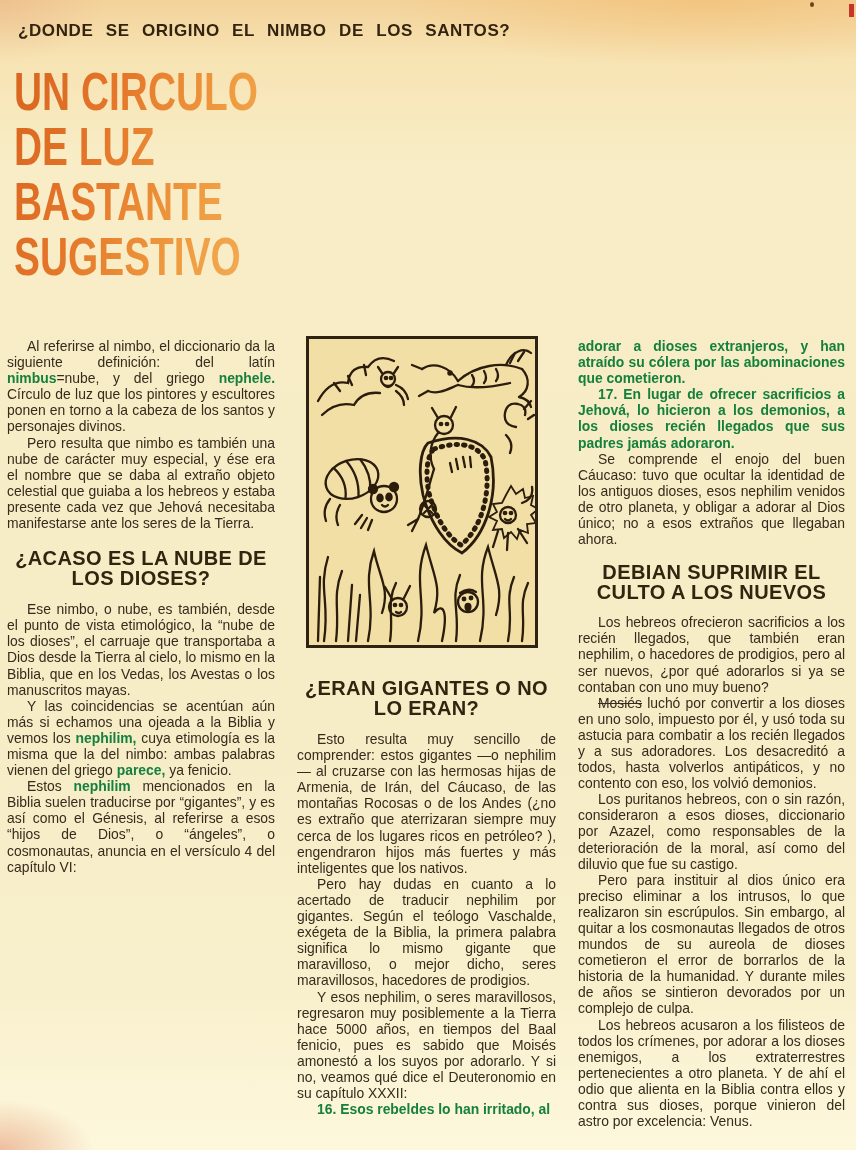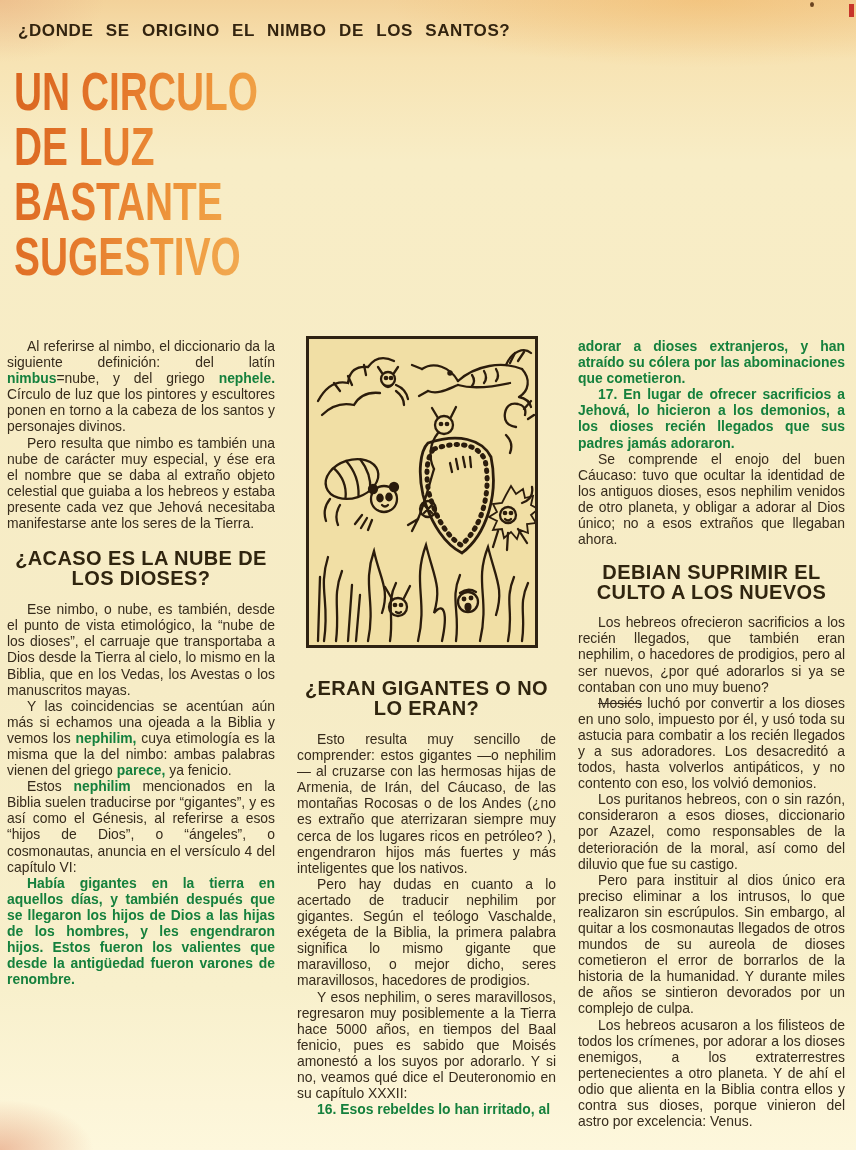--- a/index.html
+++ b/index.html
@@ -64,21 +64,20 @@
 <div class="col col1">
   <p><span>Al referirse al nimbo, el diccionario da la siguiente definición: del latín </span><b>nimbus</b><span>=nube, y del griego </span><b>nephele.</b><span> Círculo de luz que los pintores y escultores ponen en torno a la cabeza de los santos y personajes divinos.</span></p>
   <p>Pero resulta que nimbo es también una nube de carácter muy especial, y ése era el nombre que se daba al extraño objeto celestial que guiaba a los hebreos y estaba presente cada vez que Jehová necesitaba manifestarse ante los seres de la Tierra.</p>
   <div class="xhead">
     <span>¿ACASO ES LA NUBE DE</span><br>
     <span>LOS DIOSES?</span>
   </div>
   <p>Ese nimbo, o nube, es también, desde el punto de vista etimológico, la “nube de los dioses”, el carruaje que transportaba a Dios desde la Tierra al cielo, lo mismo en la Biblia, que en los Vedas, los Avestas o los manuscritos mayas.</p>
   <p><span>Y las coincidencias se acentúan aún más si echamos una ojeada a la Biblia y vemos los </span><b>nephilim,</b><span> cuya etimología es la misma que la del nimbo: ambas palabras vienen del griego </span><b>parece,</b><span> ya fenicio.</span></p>
   <p><span>Estos </span><b>nephilim</b><span> mencionados en la Biblia suelen traducirse por “gigantes”, y es así como el Génesis, al referirse a esos “hijos de Dios”, o “ángeles”, o cosmonautas, anuncia en el versículo 4 del capítulo VI:</span></p>
-  <p class="bold">Había gigantes en la tierra en aquellos días, y también después que se llegaron los hijos de Dios a las hijas de los hombres, y les engendraron hijos. Estos fueron los valientes que desde la antigüedad fueron varones de renombre.</p>
 </div>
 
 <div class="col col2">
   <figure class="woodcut">
     <svg viewBox="0 0 224 306">
       <g stroke="#2b1c0c" fill="none" stroke-width="2.3" stroke-linecap="round">
 
         <path d="M148,42 C166,26 192,22 212,30"></path>
         <path d="M148,46 C162,50 182,48 200,44"></path>
         <path d="M148,42 C140,28 124,22 112,30"></path>

